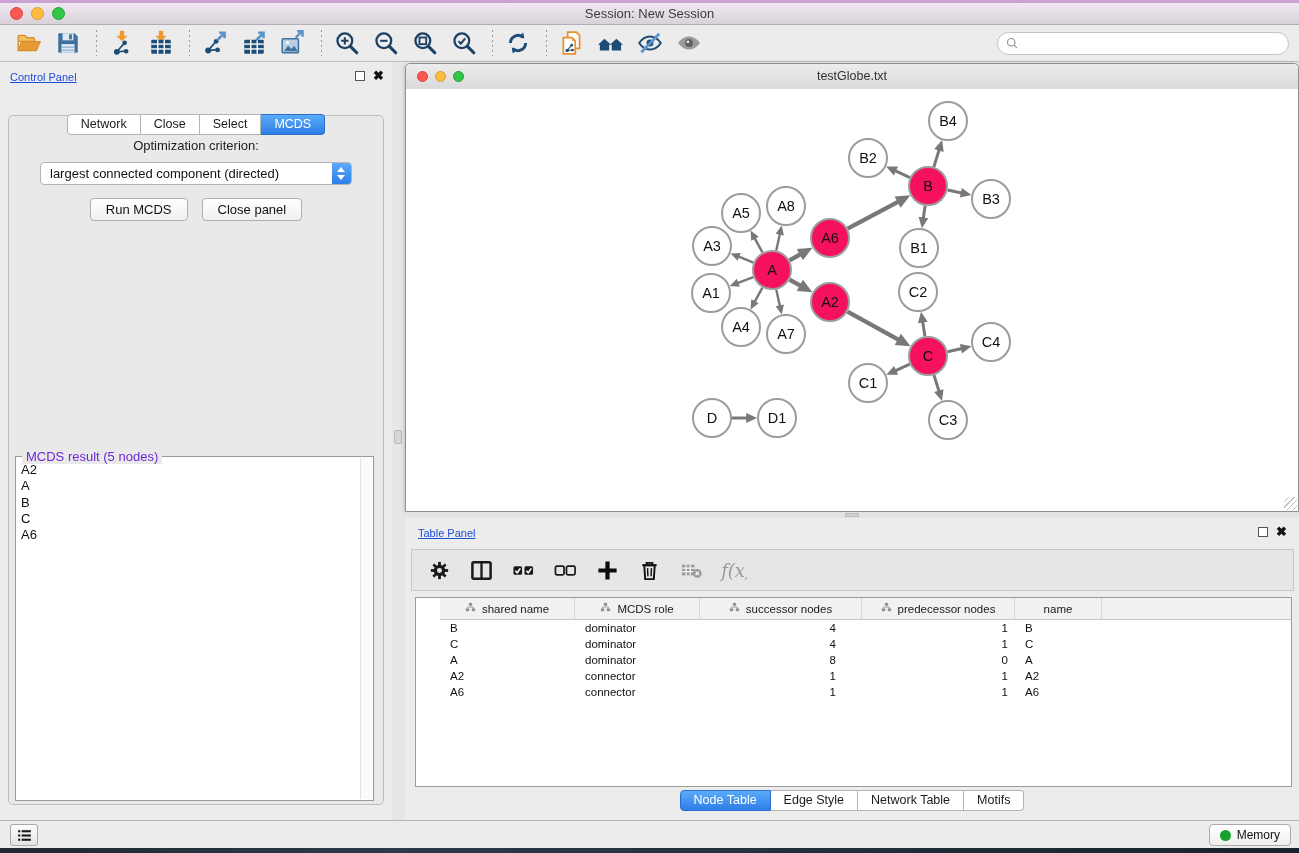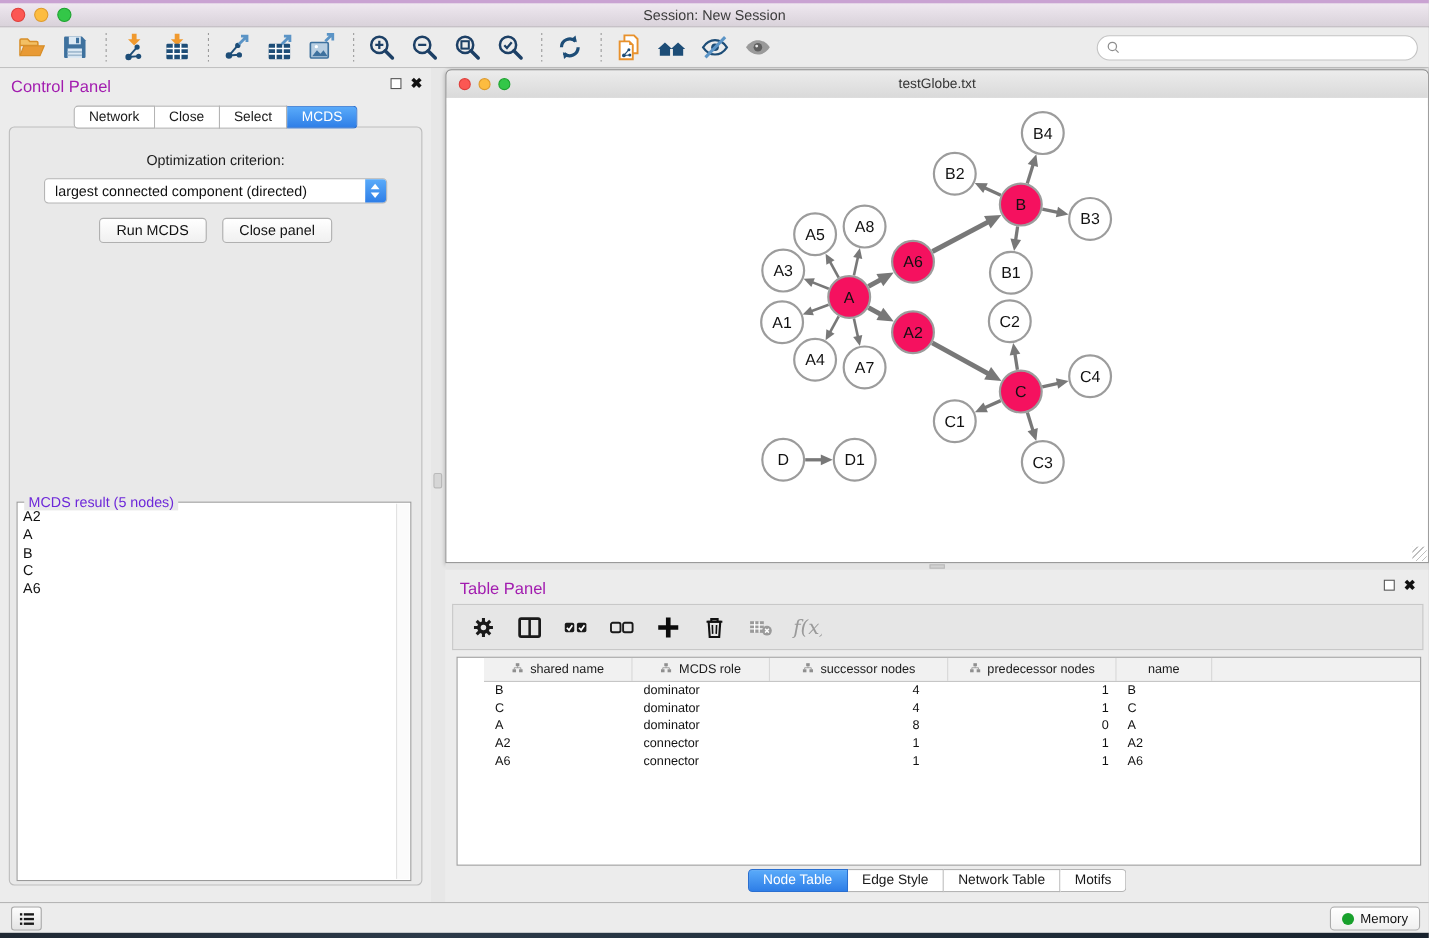--- a/index.html
+++ b/index.html
@@ -30,27 +30,27 @@
             background-image:repeating-linear-gradient(#9a9a9a 0 2px, transparent 2px 5px); }
   .search-box { position:absolute; right:10px; top:7px; width:292px; height:23px;
                 background:#fff; border:1px solid #c3c3c3; border-radius:12px;
                 display:flex; align-items:center; padding-left:7px; }
   .search-box input { border:none; outline:none; background:transparent; font-size:12px;
                       width:250px; margin-left:5px; font-family:"Liberation Sans",sans-serif; }
 
   
   .control-panel { position:absolute; left:0; top:62px; width:392px; height:758px; background:#ececec; }
   .panel-head { position:relative; height:32px; }
-  .panel-head .ph-title { position:absolute; left:10px; top:9px; font-size:15px; color:#a21caf; }
+  .panel-head .ph-title { position:absolute; left:10px; top:9px; font-size:11px; color:#1d4ed8;text-decoration:underline; }
   .ph-btns { position:absolute; right:8px; top:9px; display:flex; gap:8px; align-items:center; }
   .float-glyph { width:10px; height:10px; border:1.5px solid #555; display:inline-block; background:#fff; }
   .close-glyph { font-size:13px; font-weight:bold; color:#111; line-height:10px; }
 
   .seg-tabs { position:absolute; left:0; right:0; display:flex; justify-content:center; z-index:3; }
-  .cp-tabs { top:34px; }
+  .cp-tabs { top:52px; }
   .seg { height:21px; line-height:19px; padding:0 13px; background:#fff; border:1px solid #b4b4b4;
          border-left-width:0; font-size:12.5px; color:#1a1a1a; cursor:pointer;
          font-family:"Liberation Sans",sans-serif; }
   .seg:first-child { border-left-width:1px; border-radius:4px 0 0 4px; }
   .seg:last-child { border-radius:0 4px 4px 0; }
   .seg.active { background:linear-gradient(#5aabfa,#2e7ee7); color:#fff; border-color:#2a6fd0; }
 
   .cp-body { position:absolute; left:8px; right:8px; top:53px; bottom:15px;
              background:#e9e9e9; border:1px solid #bdbdbd; border-radius:5px; }
   .opt-label { margin-top:22px; text-align:center; font-size:13px; color:#1c1c1c; }

